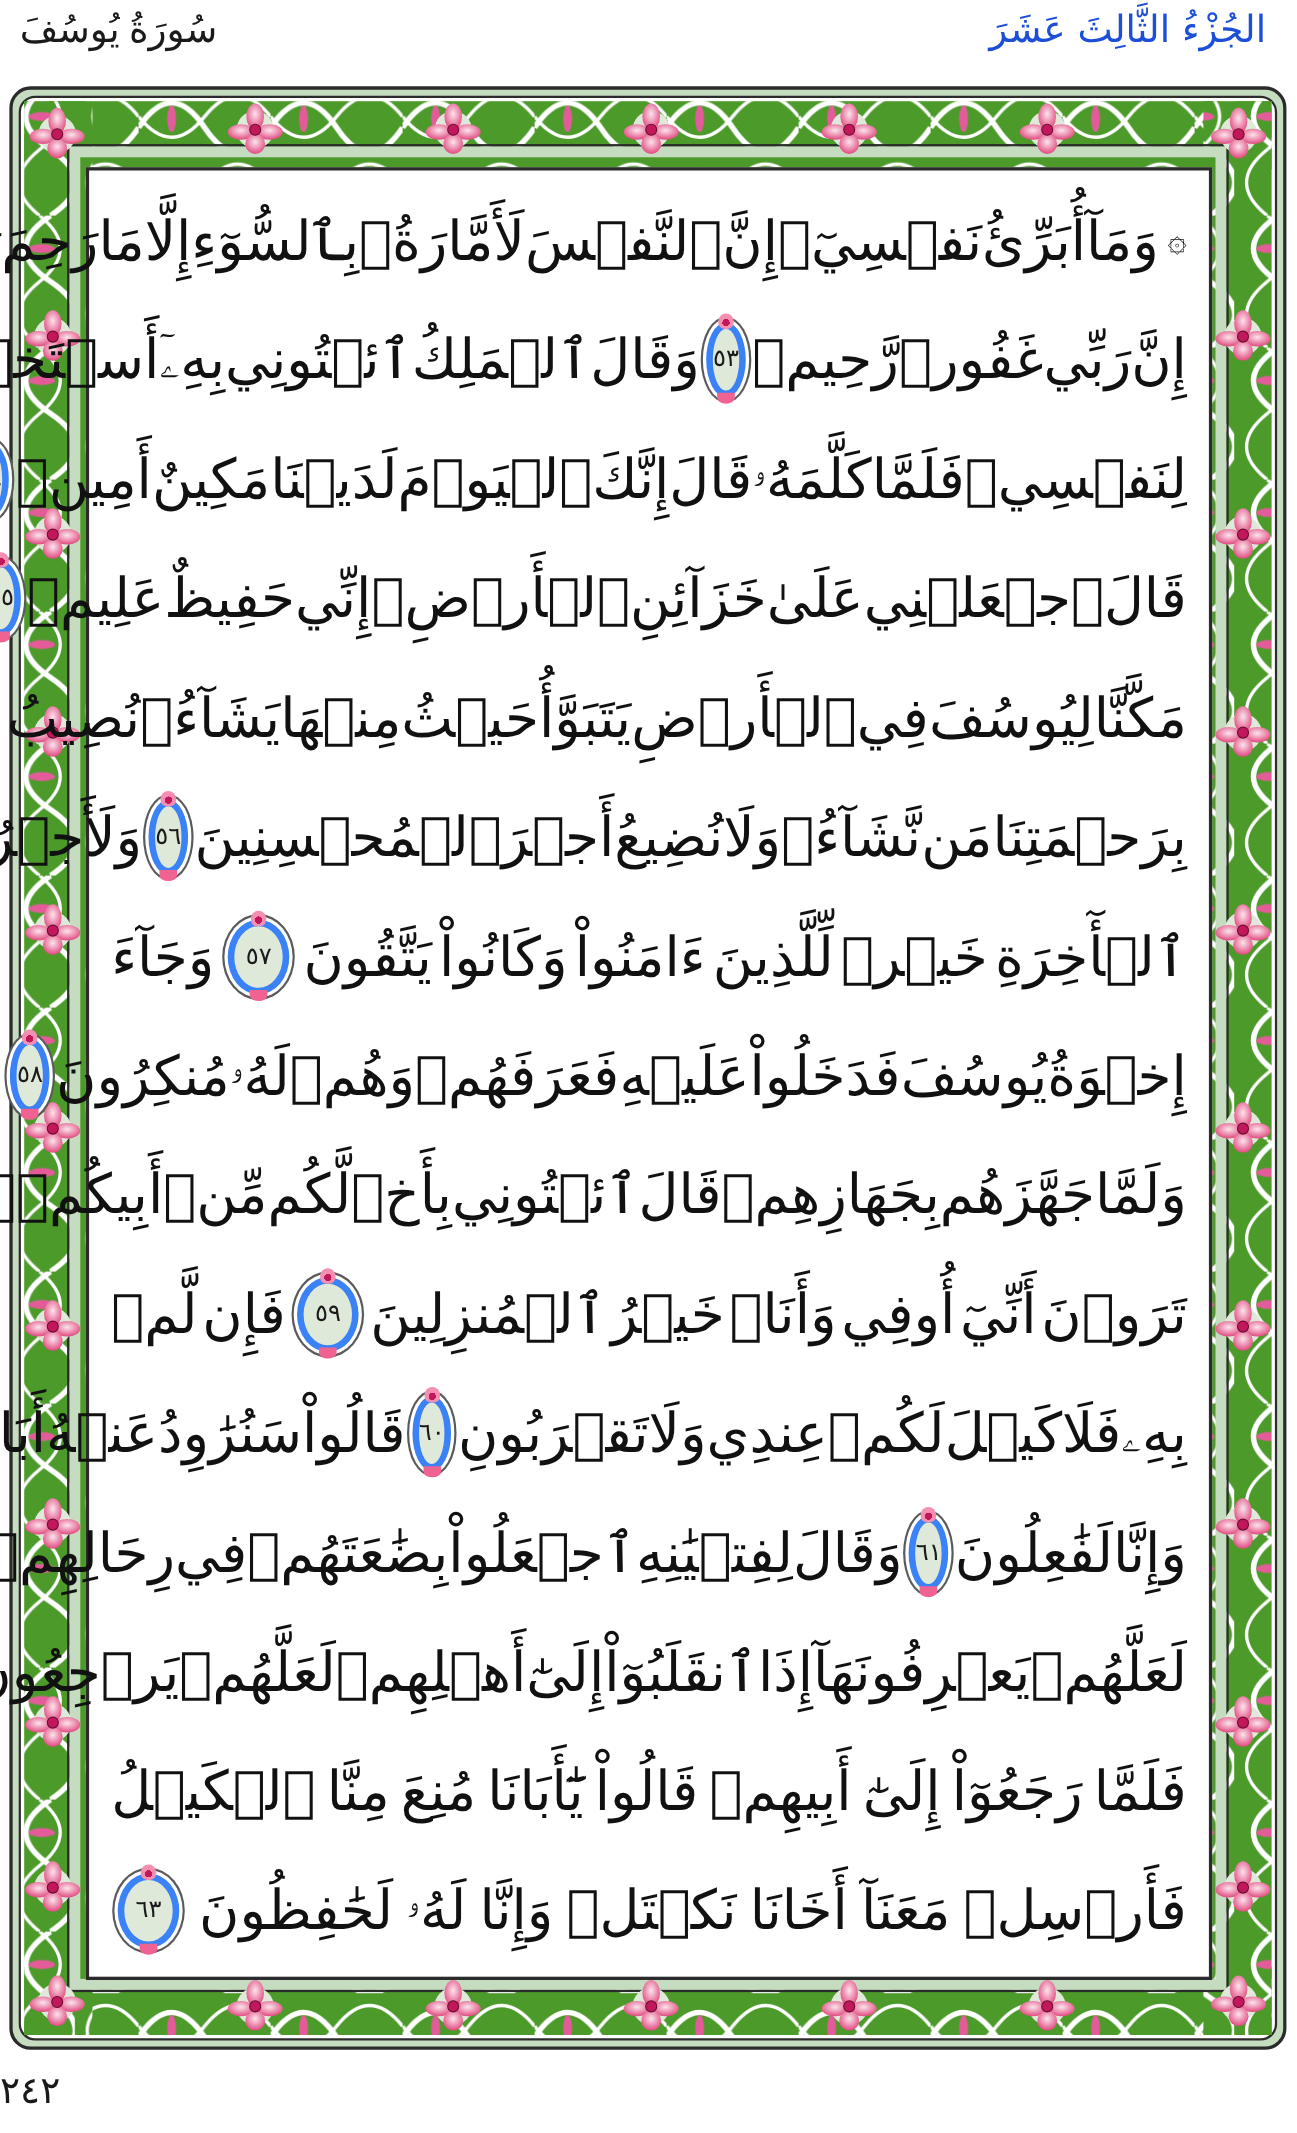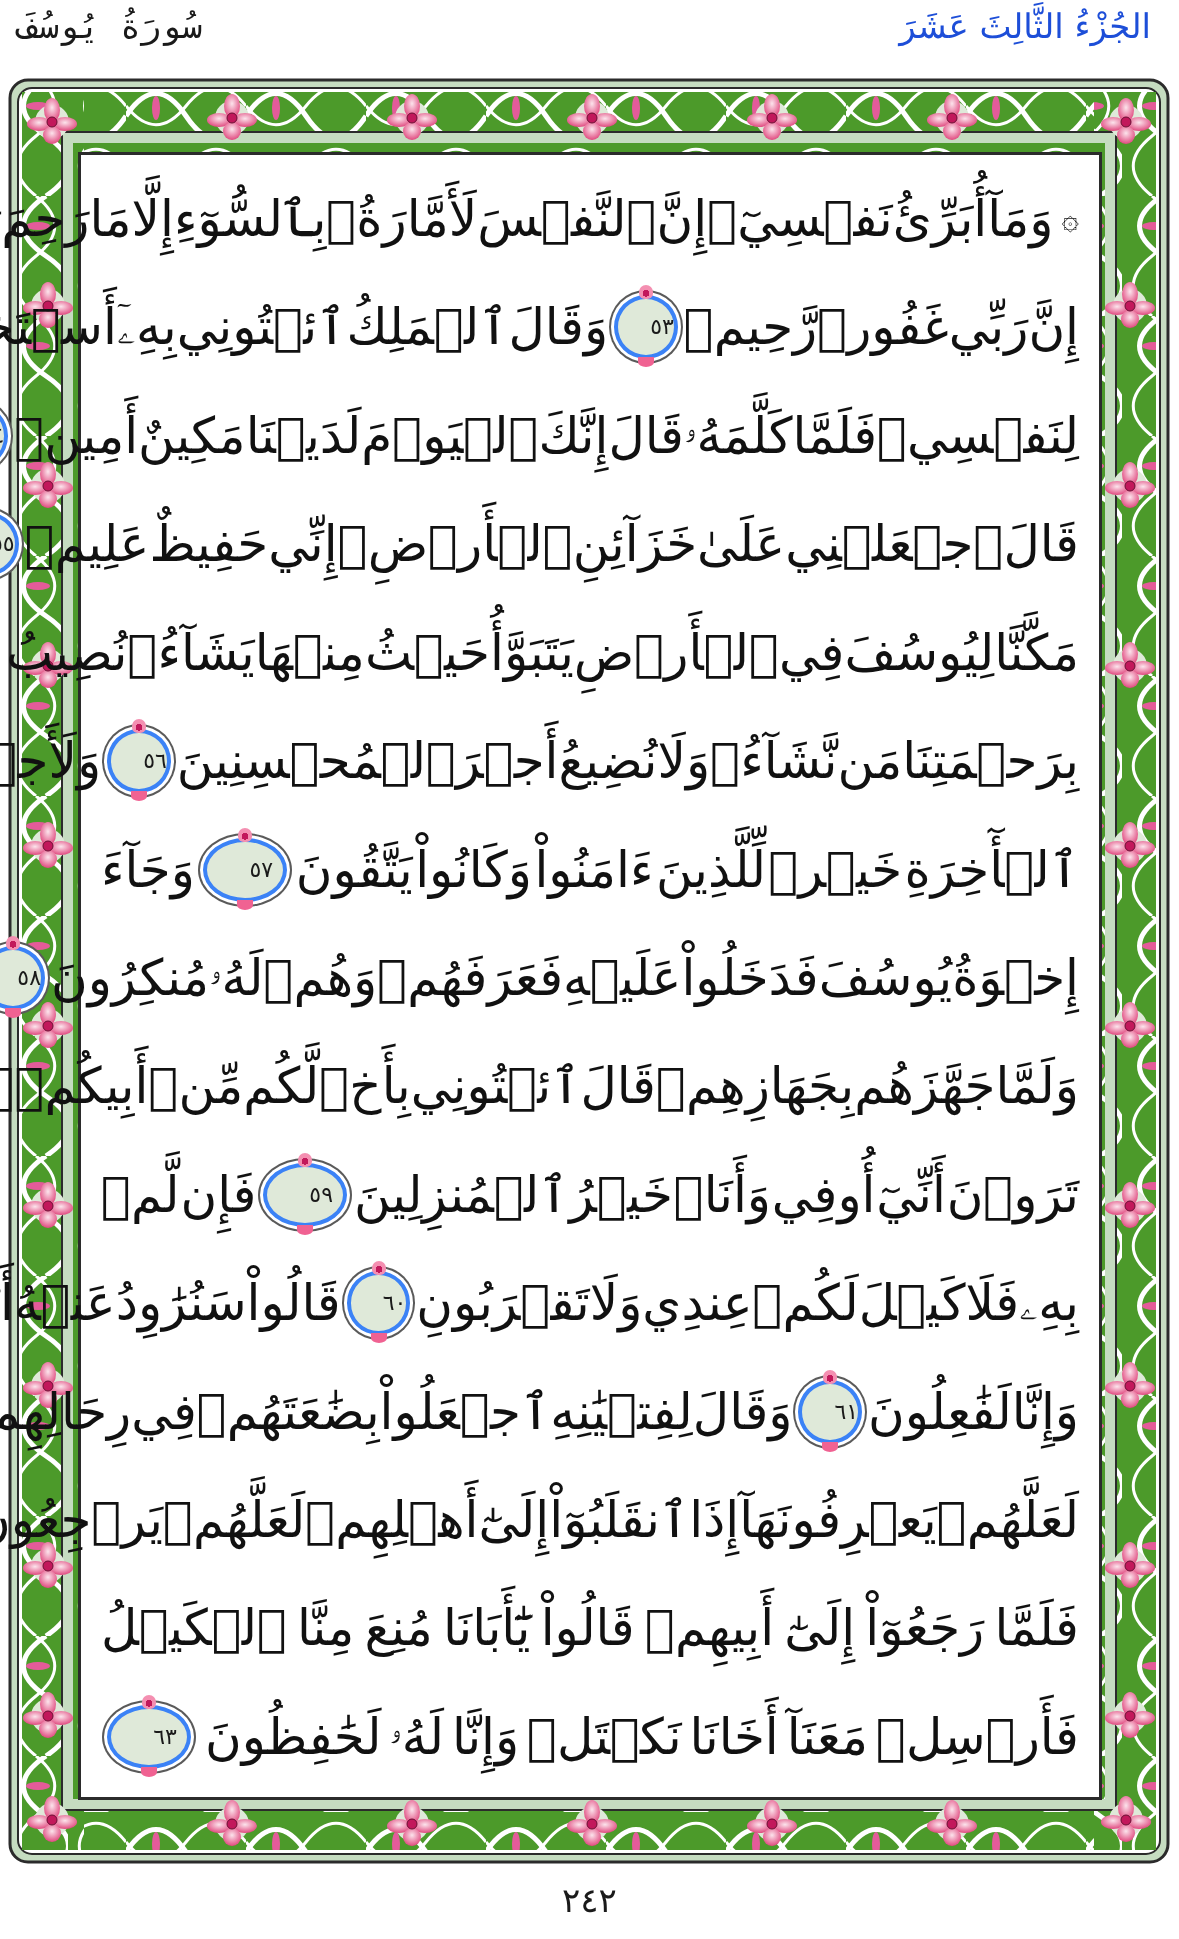--- a/index.html
+++ b/index.html
@@ -13,21 +13,21 @@
     .header {
       position: absolute; left: 0; top: 0; width: 1179px; height: 70px;
     }
     .header .juz {
       position: absolute; right: 28px; top: 6px;
       font-family: "DejaVu Serif", serif; font-size: 34px; color: #1d4ed8;
       direction: rtl; letter-spacing: 0;
     }
     .header .surah {
       position: absolute; left: 18px; top: 6px;
-      font-family: Liberation Mono, monospace; font-size: 34px; color: #1a1a1a;
+      font-family: Liberation Serif, serif; font-size: 34px; color: #1a1a1a;
       direction: rtl;
     }
     
     .frame {
       position: absolute; left: 6px; top: 76px; width: 1166px; height: 1790px;
     }
     .frame svg { position: absolute; left: 0; top: 0; }
     .panel {
       position: absolute; left: 78px; top: 152px; width: 1024px; height: 1648px;
       background: #ffffff;
@@ -51,43 +51,42 @@
       display: flex;
       flex-direction: row;
       justify-content: space-between;
       align-items: center;
     }
     .word { display: inline-block; }
     .ayah {
       display: inline-flex; align-items: center; justify-content: center;
       width: 44px; height: 56px; border-radius: 50%;
       background: #dfe9d9;
-      border: 4px solid #3b82f6;
+      border: 6px solid #3b82f6;
       box-shadow: 0 0 0 3px #ffffff, 0 0 0 5px #5a5a5a;
       font-size: 22px; color: #1a1a1a;
       position: relative;
       margin: 0 6px;
       line-height: 1;
-      padding-left: 32px;
     }
     .ayah::before {
       content: ""; position: absolute; top: -14px; left: 50%;
       width: 14px; height: 14px; margin-left: -7px;
       background: radial-gradient(circle at 50% 60%, #c2185b 0 30%, #f48fb1 31% 100%);
       border-radius: 50% 50% 40% 40%;
     }
     .ayah::after {
       content: ""; position: absolute; bottom: -12px; left: 50%;
       width: 16px; height: 10px; margin-left: -8px;
       background: #f06292; border-radius: 0 0 50% 50%;
     }
     .hizb { font-size: 30px; color: #111; margin-left: 8px; }
     .footer {
       position: absolute; left: 0; width: 1179px; top: 1880px; height: 59px;
-      text-align: center; font-family: Liberation Serif, serif; font-size: 34px; color: #1a1a1a;
+      font-family: Liberation Serif, serif; font-size: 34px; color: #1a1a1a;
     }
   </style>
 </head>
 <body>
 
 <div class="header">
   <div class="juz">الجُزْءُ الثَّالِثَ عَشَرَ</div>
   <div class="surah">سُورَةُ يُوسُفَ</div>
 </div>
 

